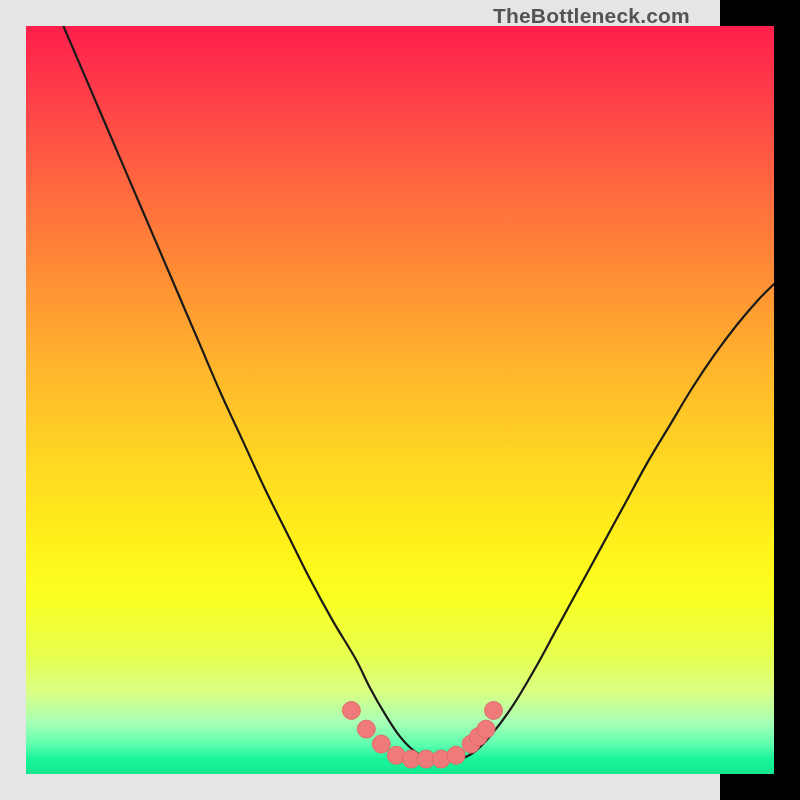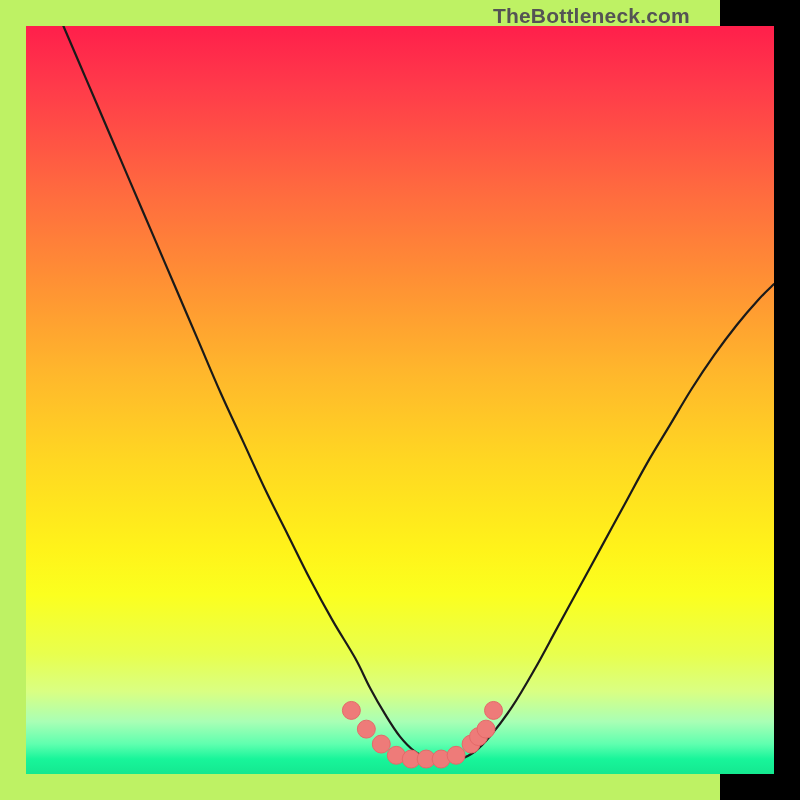--- a/index.html
+++ b/index.html
@@ -10,21 +10,21 @@
     overflow: hidden;
     background: #000;
     font-family: Arial, Helvetica, sans-serif;
   }
   .frame {
     position: absolute;
     top: 0;
     left: 0;
     width: 720px;
     height: 800px;
-    background: #bef264;
+    background: #e5e5e5;
   }
   .plot {
     position: absolute;
     left: 26px;
     top: 26px;
     width: 748px;
     height: 748px;
     overflow: hidden;
     background: linear-gradient(to bottom,
       #ff1f4b 0%,

